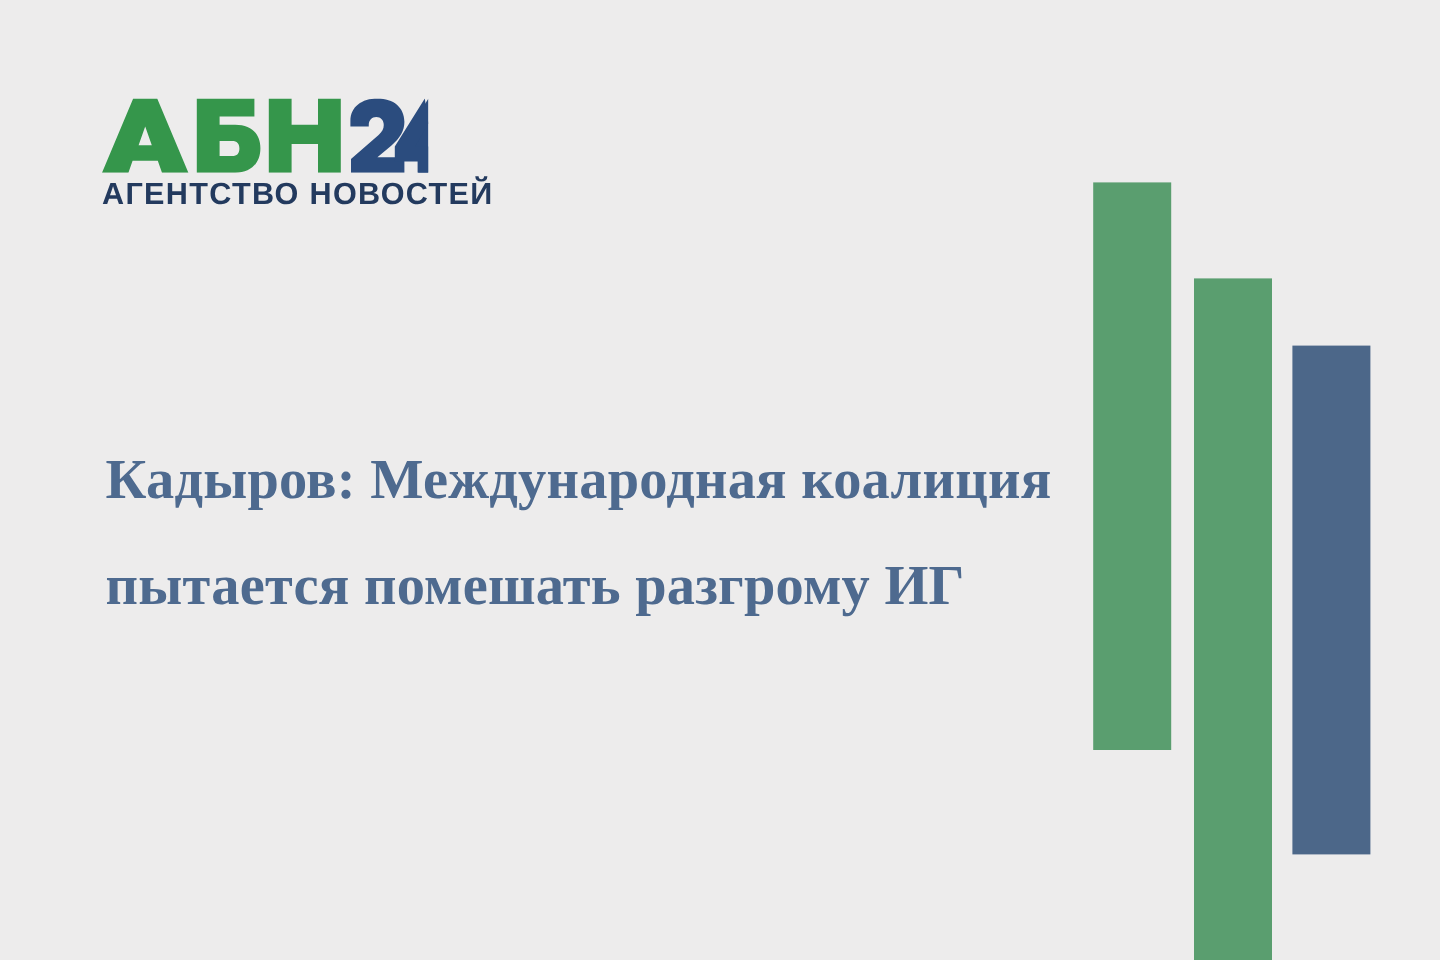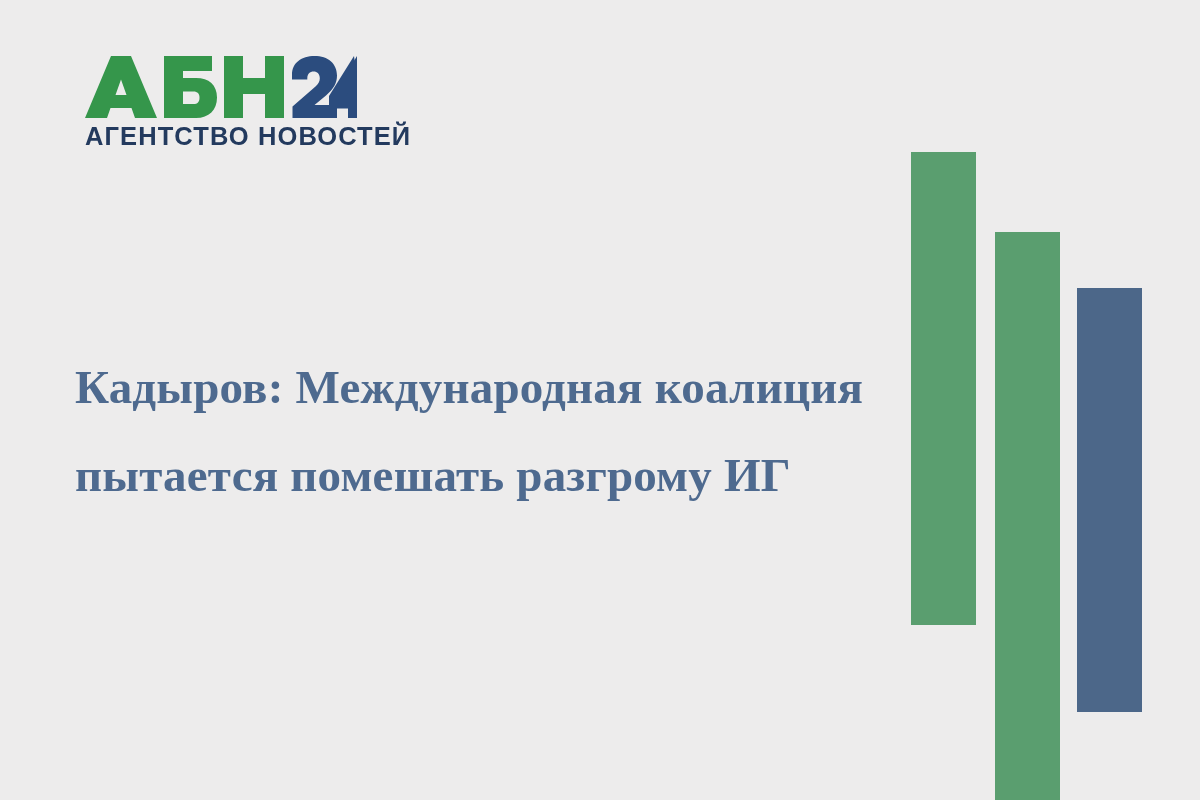--- a/index.html
+++ b/index.html
@@ -42,21 +42,21 @@
     left: 1077px;
     top: 288px;
     width: 65px;
     height: 424px;
   }
 
   
   #logo {
     position: absolute;
     left: 85px;
-    top: 56px;
+    top: 82px;
     width: 280px;
   }
   #logo-wordmark {
     display: block;
     width: 272px;
     height: 62px;
   }
   #logo-tagline {
     display: block;
     margin-top: 6px;
@@ -68,21 +68,21 @@
     white-space: nowrap;
     line-height: 1;
   }
 
   
   #headline {
     position: absolute;
     left: 72px;
     top: 340px;
     width: 800px;
-    margin: 3px;
+    margin: 16px;
     font-family: "Liberation Serif", "DejaVu Serif", serif;
     font-weight: 700;
     font-size: 47px;
     line-height: 88px;
     letter-spacing: 0.2px;
     color: #4e6a8f;
   }
 </style>
 </head>
 <body>

